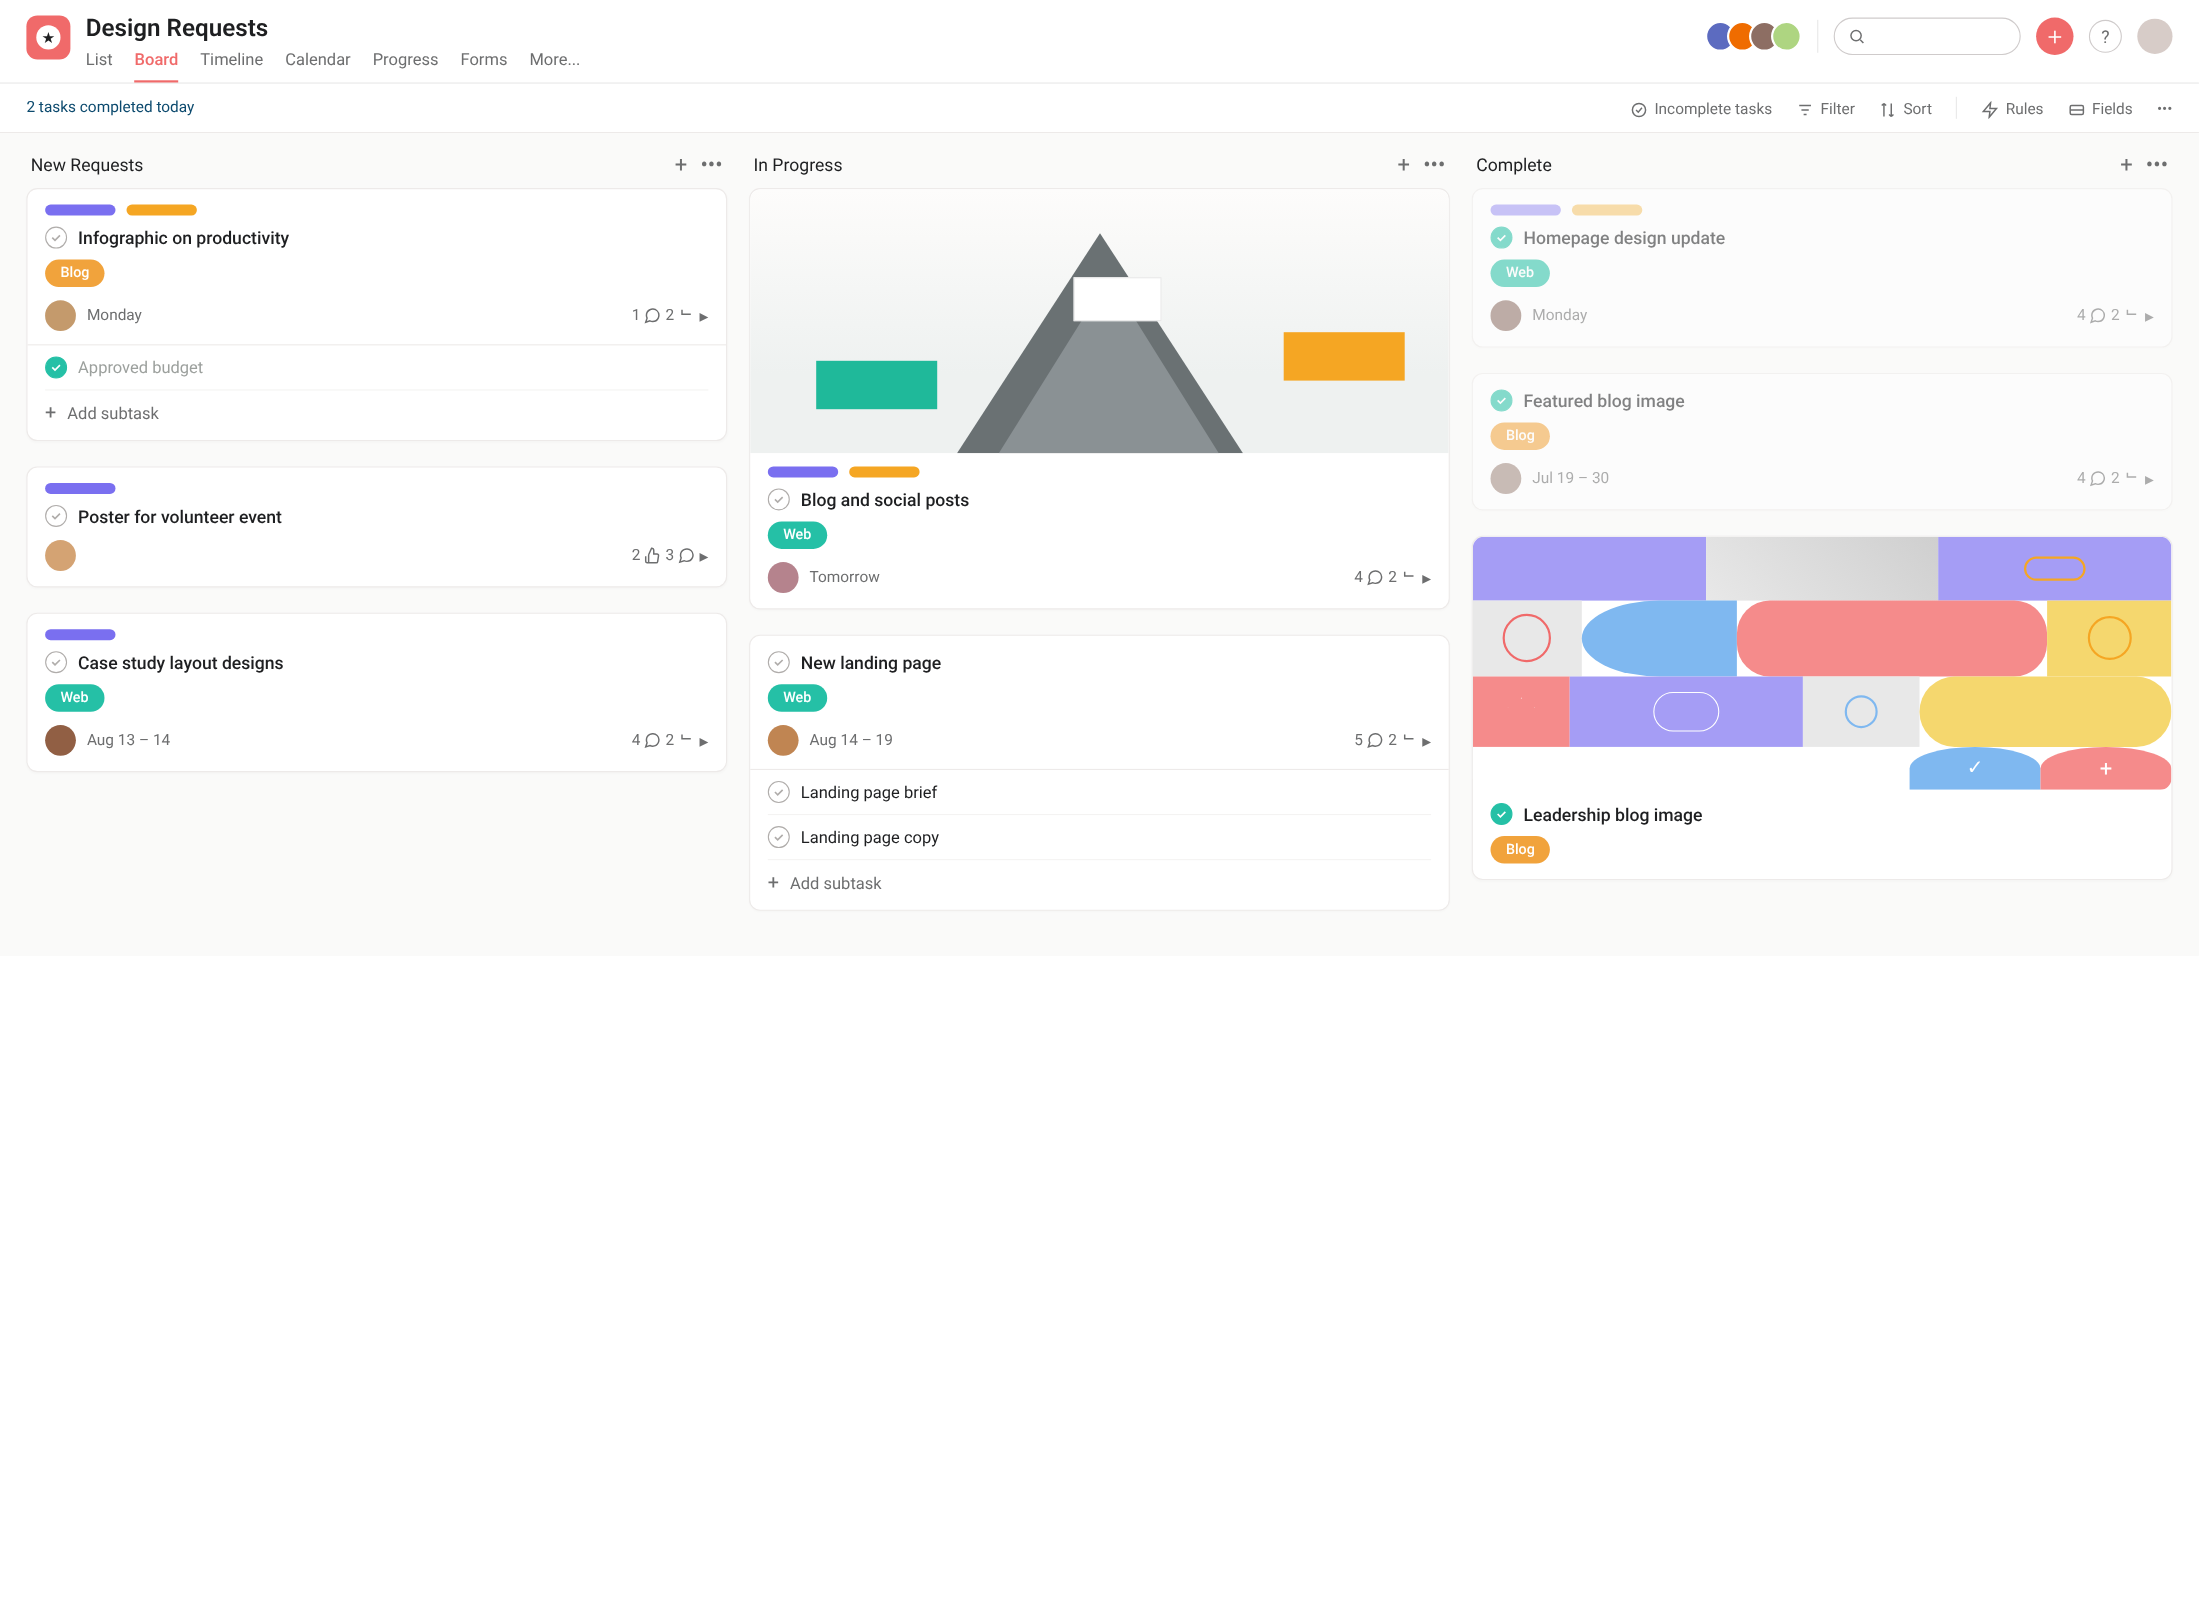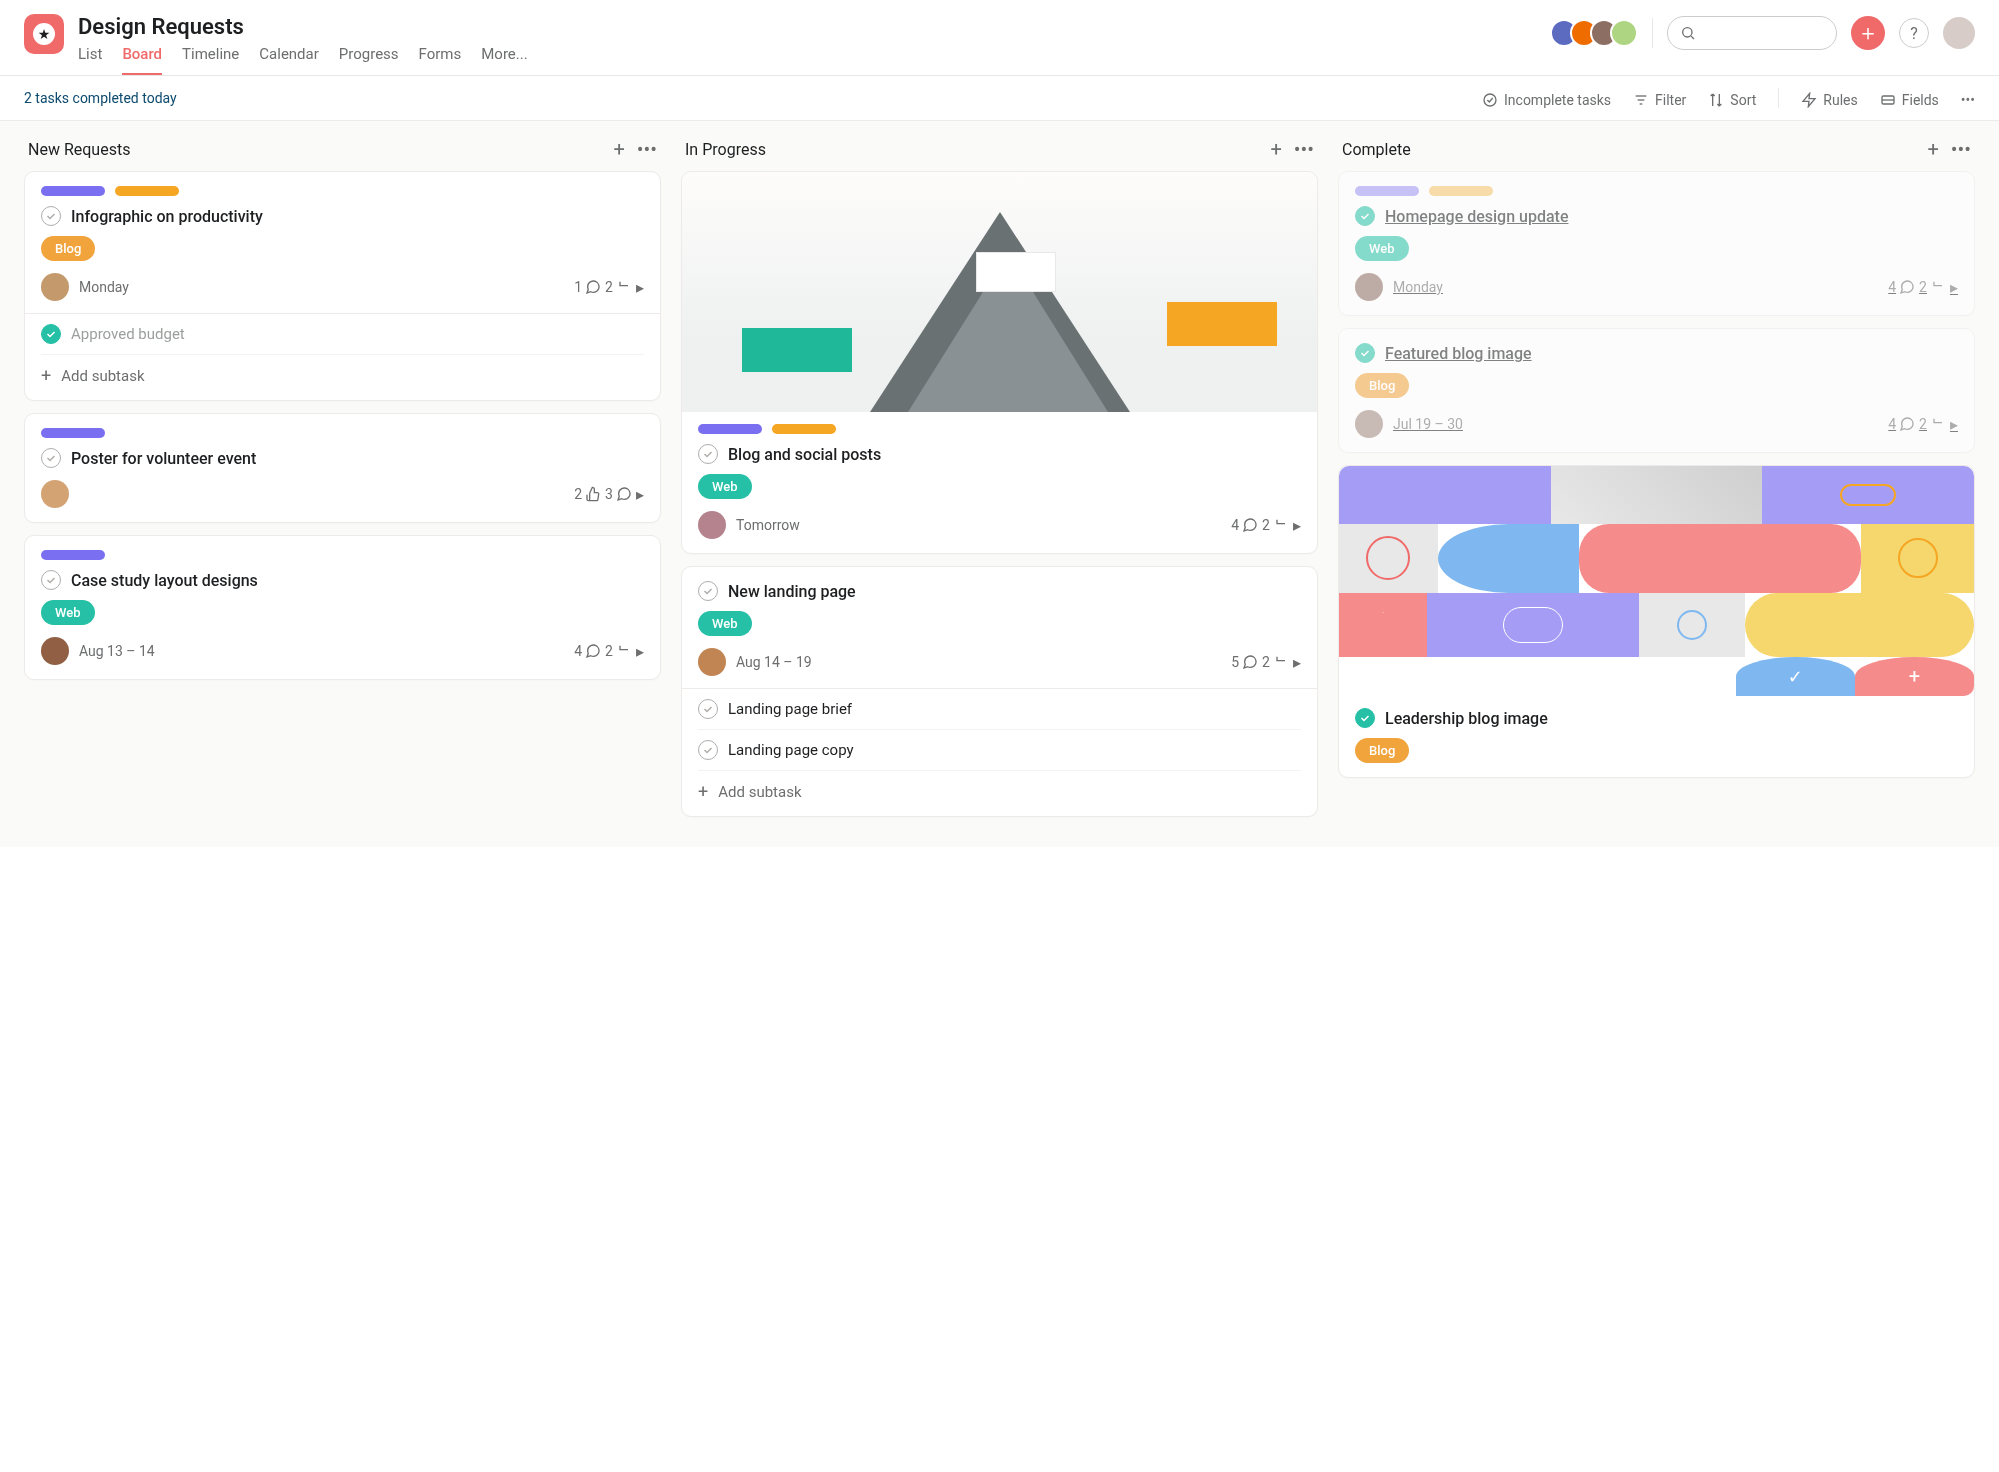--- a/index.html
+++ b/index.html
@@ -30,22 +30,22 @@
   .toolbar-item { display:flex; align-items:center; gap:6px; cursor:pointer;}
   .tdiv { width:1px; height:20px; background:#e8e8e8; }
   
   .board { display:flex; gap: 20px; padding: 18px 24px; background: #fafaf9; align-items:flex-start;}
   .column { flex: 1; min-width: 0;}
   .col-header { display:flex; align-items:center; margin-bottom: 12px; padding: 0 4px;}
   .col-title { font-size: 16px; font-weight: 400; flex:1;}
   .col-actions { display:flex; gap: 12px; color:#6d6e6f;}
   .col-actions span { cursor:pointer; font-size: 20px; line-height:1;}
   
-  .card { background:#fff; border:1px solid #edeae9; border-radius:10px; padding: 14px 16px; margin-bottom: 12px; box-shadow: 0 1px 2px rgba(0,0,0,0.02);}
-  .card.faded { opacity: 0.55; text-decoration: underline; }
+  .card { background:#fff; border:1px solid #edeae9; border-radius:10px; padding: 14px 16px; margin-bottom: 23px; box-shadow: 0 1px 2px rgba(0,0,0,0.02);}
+  .card.faded { opacity: 0.55; }
   .pills { display:flex; gap: 10px; margin-bottom: 10px;}
   .pill { height: 10px; width: 64px; border-radius: 6px;}
   .card-title-row { display:flex; align-items:center; gap: 10px; margin-bottom: 10px;}
   .check { width:20px; height:20px; border-radius:50%; border:1.5px solid #b0adab; flex-shrink:0; display:flex; align-items:center; justify-content:center;}
   .check.done { background:#25c0a6; border-color:#25c0a6; }
   .check svg { stroke:#b0adab; }
   .check.done svg { stroke:#fff;}
   .card-title { font-size: 16px; font-weight: 500; color:#1e1f21;}
   .tag { display:inline-block; padding: 5px 14px; border-radius: 14px; font-size: 13px; font-weight:500;}
   .tag-blog { background:#f1a33c; color:#fff;}

